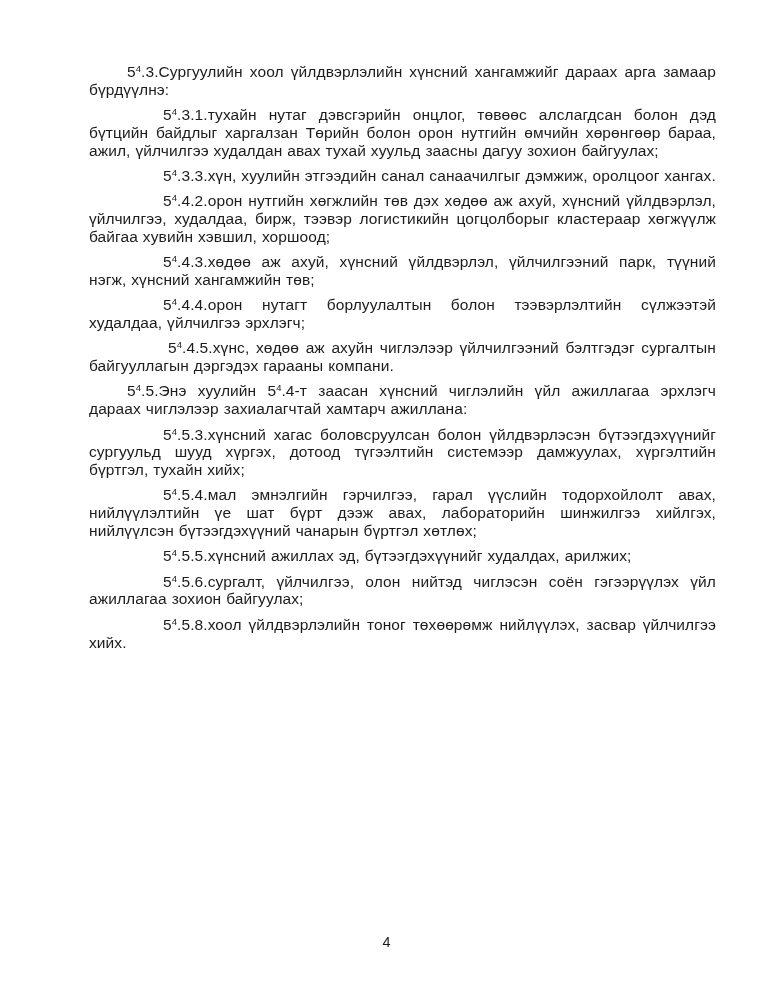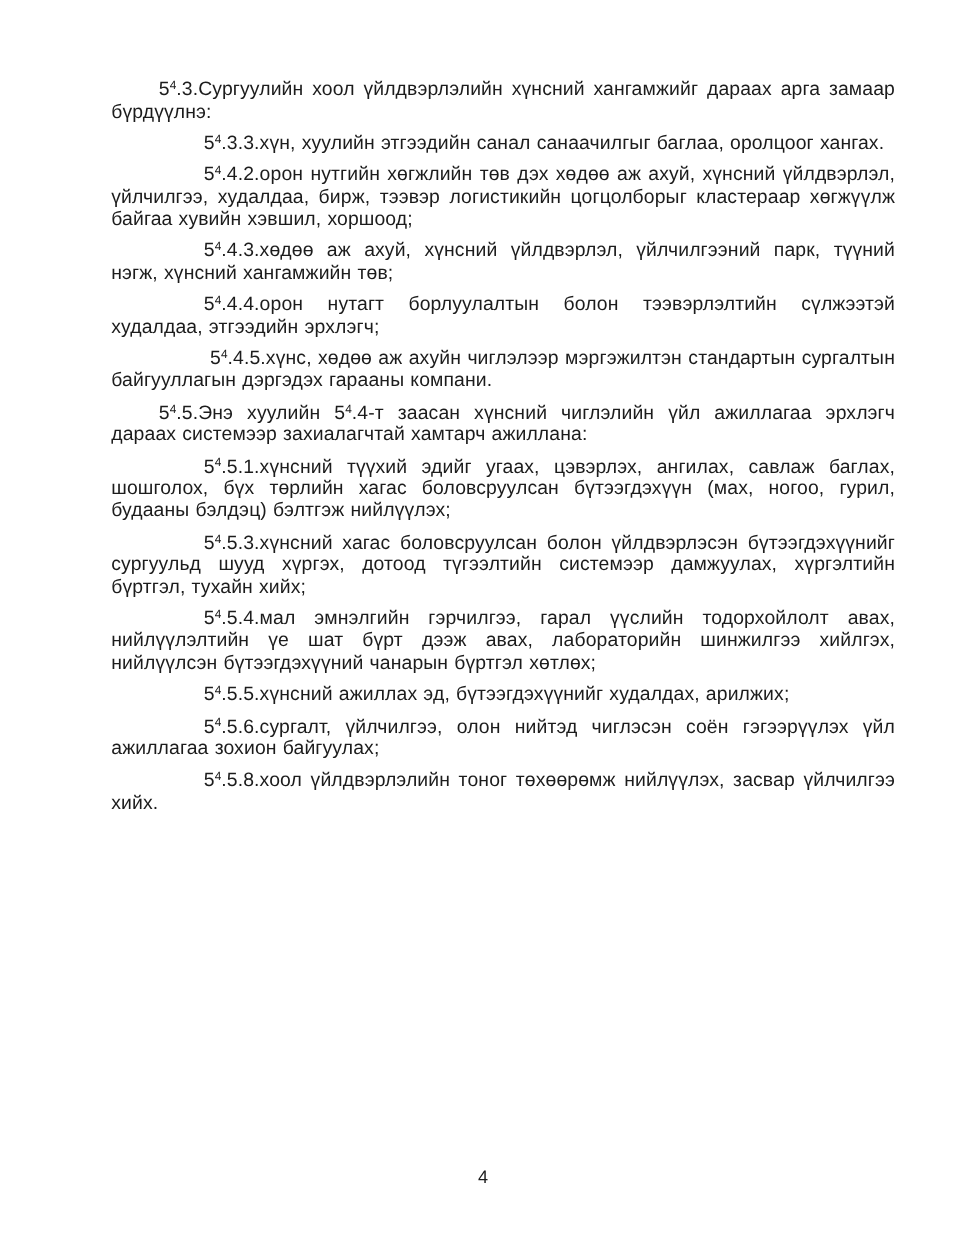--- a/index.html
+++ b/index.html
@@ -52,27 +52,27 @@
     font-size: 14.5px;
     color: #1c1c1c;
   }
 </style>
 </head>
 <body>
 
 <div class="page">
   <div class="content" id="content">
       <p class="para section"><span>5</span><sup>4</sup><span>.3.Сургуулийн хоол үйлдвэрлэлийн хүнсний хангамжийг дараах арга замаар бүрдүүлнэ:</span></p>
-      <p class="para sub"><span>5</span><sup>4</sup><span>.3.3.хүн, хуулийн этгээдийн санал санаачилгыг баглаа, оролцоог хангах.</span></p>
+      <p class="para sub"><span>5</span><sup>4</sup><span>.3.1.тухайн нутаг дэвсгэрийн онцлог, төвөөс алслагдсан болон дэд бүтцийн байдлыг харгалзан Төрийн болон орон нутгийн өмчийн хөрөнгөөр бараа, ажил, үйлчилгээ худалдан авах тухай хуульд заасны дагуу зохион байгуулах;</span></p>
+      <p class="para sub"><span>5</span><sup>4</sup><span>.3.3.хүн, хуулийн этгээдийн санал санаачилгыг дэмжиж, оролцоог хангах.</span></p>
       <p class="para sub"><span>5</span><sup>4</sup><span>.4.2.орон нутгийн хөгжлийн төв дэх хөдөө аж ахуй, хүнсний үйлдвэрлэл, үйлчилгээ, худалдаа, бирж, тээвэр логистикийн цогцолборыг кластераар хөгжүүлж байгаа хувийн хэвшил, хоршоод;</span></p>
       <p class="para sub"><span>5</span><sup>4</sup><span>.4.3.хөдөө аж ахуй, хүнсний үйлдвэрлэл, үйлчилгээний парк, түүний нэгж, хүнсний хангамжийн төв;</span></p>
-      <p class="para sub"><span>5</span><sup>4</sup><span>.4.4.орон нутагт борлуулалтын болон тээвэрлэлтийн сүлжээтэй худалдаа, этгээдийн эрхлэгч;</span></p>
-      <p class="para sub2"><span>5</span><sup>4</sup><span>.4.5.хүнс, хөдөө аж ахуйн чиглэлээр мэргэжилтэн стандартын сургалтын байгууллагын дэргэдэх гарааны компани.</span></p>
-      <p class="para section"><span>5</span><sup>4</sup><span>.5.Энэ хуулийн 5</span><sup>4</sup><span>.4-т заасан хүнсний чиглэлийн үйл ажиллагаа эрхлэгч дараах системээр захиалагчтай хамтарч ажиллана:</span></p>
-      <p class="para sub"><span>5</span><sup>4</sup><span>.5.1.хүнсний түүхий эдийг угаах, цэвэрлэх, ангилах, савлаж баглах, шошголох, бүх төрлийн хагас боловсруулсан бүтээгдэхүүн (мах, ногоо, гурил, будааны бэлдэц) бэлтгэж нийлүүлэх;</span></p>
+      <p class="para sub"><span>5</span><sup>4</sup><span>.4.4.орон нутагт борлуулалтын болон тээвэрлэлтийн сүлжээтэй худалдаа, үйлчилгээ эрхлэгч;</span></p>
+      <p class="para sub2"><span>5</span><sup>4</sup><span>.4.5.хүнс, хөдөө аж ахуйн чиглэлээр үйлчилгээний бэлтгэдэг сургалтын байгууллагын дэргэдэх гарааны компани.</span></p>
+      <p class="para section"><span>5</span><sup>4</sup><span>.5.Энэ хуулийн 5</span><sup>4</sup><span>.4-т заасан хүнсний чиглэлийн үйл ажиллагаа эрхлэгч дараах чиглэлээр захиалагчтай хамтарч ажиллана:</span></p>
       <p class="para sub"><span>5</span><sup>4</sup><span>.5.3.хүнсний хагас боловсруулсан болон үйлдвэрлэсэн бүтээгдэхүүнийг сургуульд шууд хүргэх, дотоод түгээлтийн системээр дамжуулах, хүргэлтийн бүртгэл, тухайн хийх;</span></p>
       <p class="para sub"><span>5</span><sup>4</sup><span>.5.4.мал эмнэлгийн гэрчилгээ, гарал үүслийн тодорхойлолт авах, нийлүүлэлтийн үе шат бүрт дээж авах, лабораторийн шинжилгээ хийлгэх, нийлүүлсэн бүтээгдэхүүний чанарын бүртгэл хөтлөх;</span></p>
       <p class="para sub"><span>5</span><sup>4</sup><span>.5.5.хүнсний ажиллах эд, бүтээгдэхүүнийг худалдах, арилжих;</span></p>
       <p class="para sub"><span>5</span><sup>4</sup><span>.5.6.сургалт, үйлчилгээ, олон нийтэд чиглэсэн соён гэгээрүүлэх үйл ажиллагаа зохион байгуулах;</span></p>
       <p class="para sub"><span>5</span><sup>4</sup><span>.5.8.хоол үйлдвэрлэлийн тоног төхөөрөмж нийлүүлэх, засвар үйлчилгээ хийх.</span></p>
     </div>
   <div class="footer">4</div>
 </div>
 
 </body></html>

